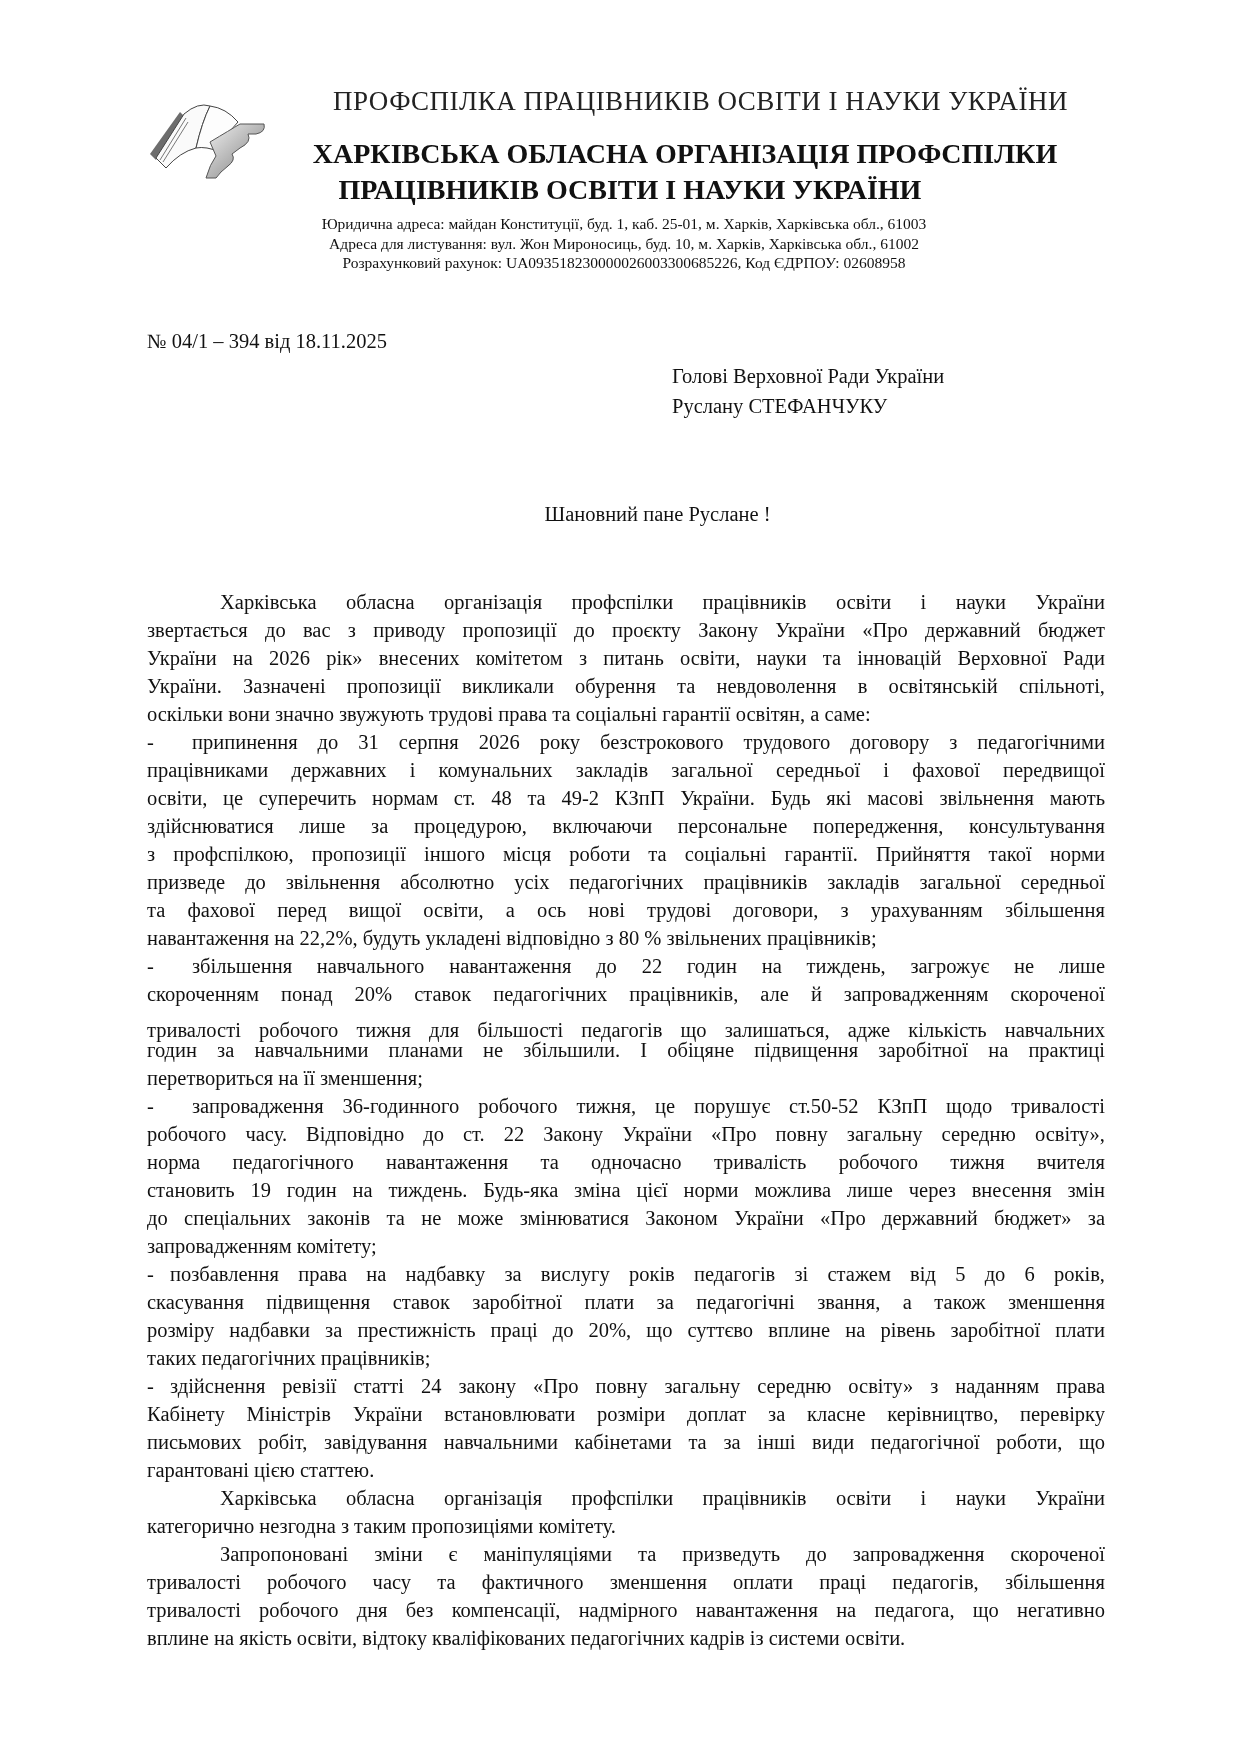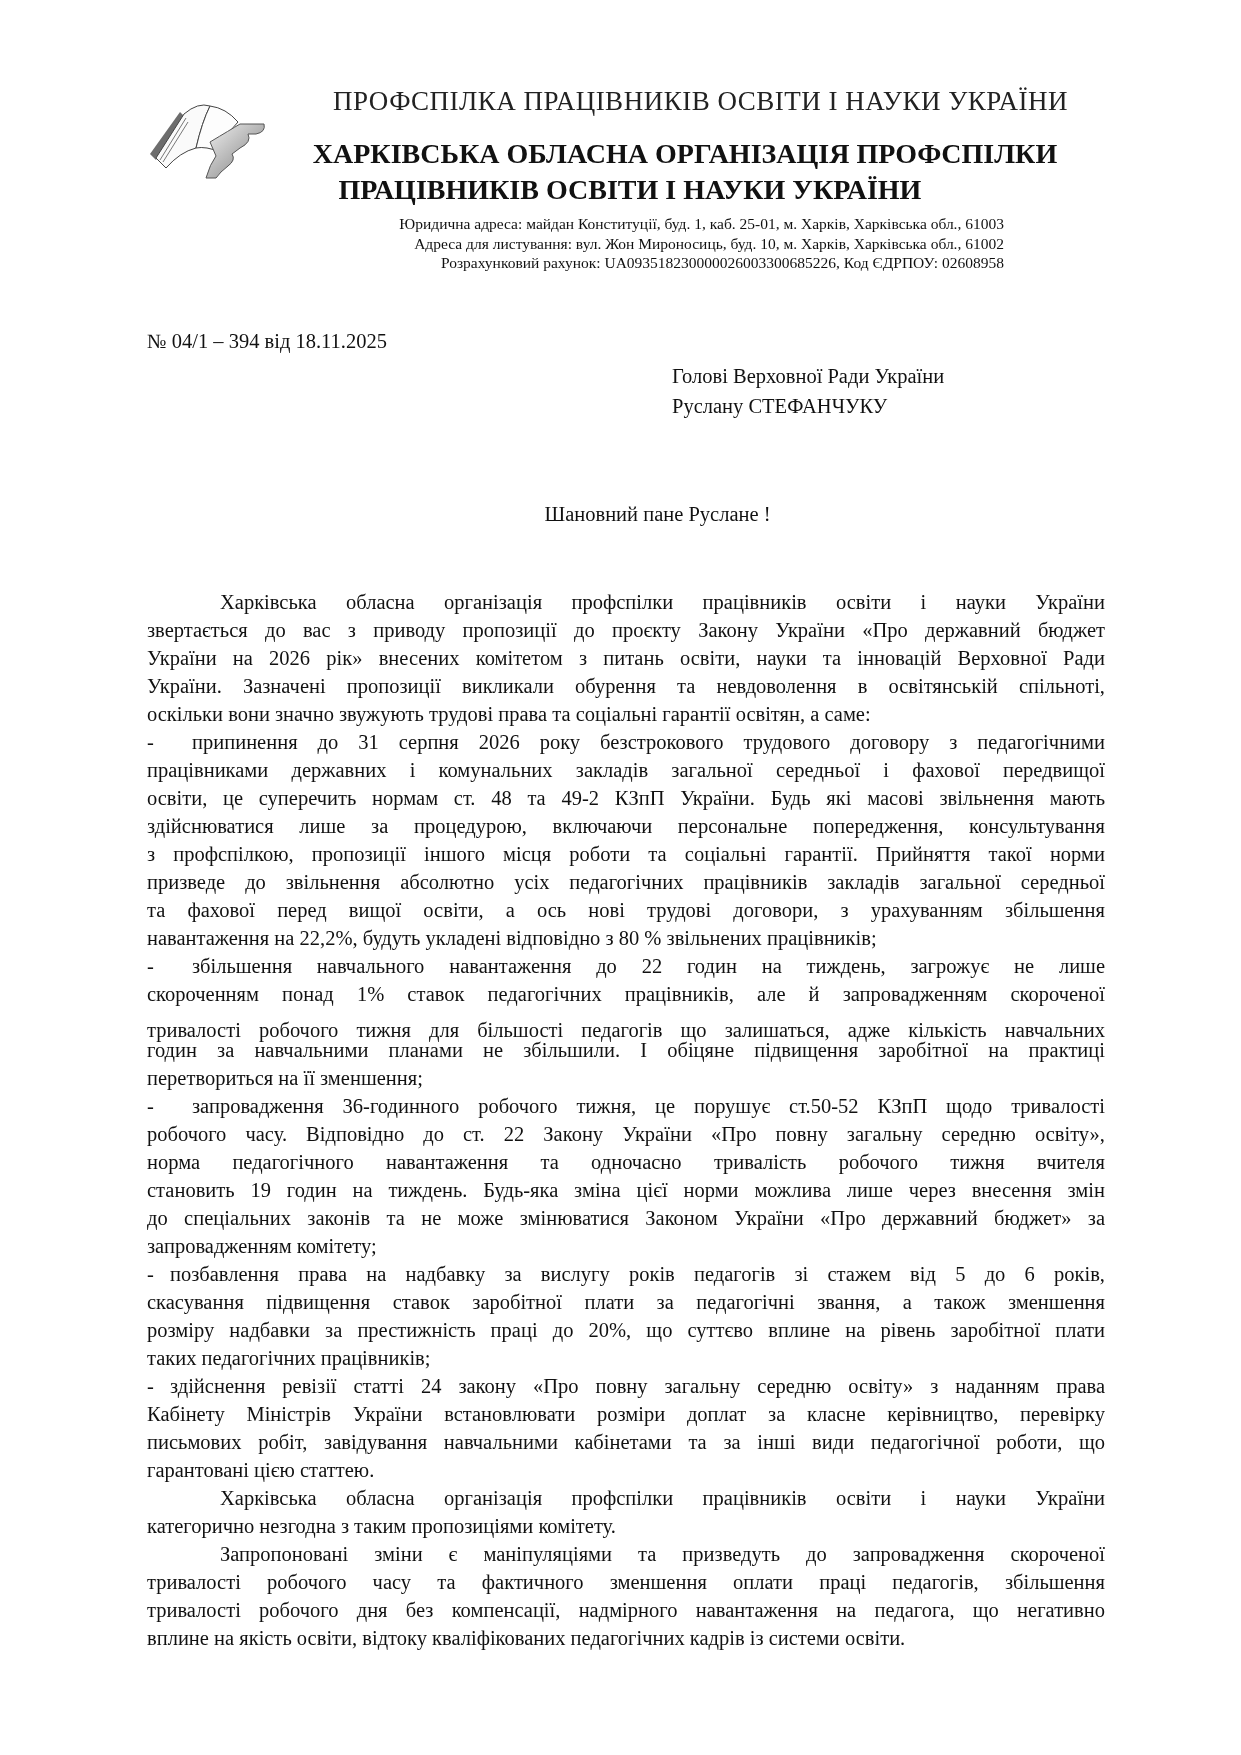--- a/index.html
+++ b/index.html
@@ -7,21 +7,21 @@
          font-family: "Liberation Serif", "DejaVu Serif", serif; color: #111; }
   .page { position: absolute; left: 0; top: 0; width: 1241px; height: 1755px; background: #fff; }
 
   .logo { position: absolute; left: 140px; top: 82px; width: 130px; height: 100px; }
 
   .hdr1 { position: absolute; left: 285px; top: 86px; width: 800px; font-size: 27px;
           letter-spacing: 0.5px; color: #222; white-space: nowrap; margin-left: 48px; }
   .hdr2 { position: absolute; left: 285px; top: 136px; width: 800px; text-align: center;
           font-size: 28px; font-weight: bold; line-height: 36px; white-space: nowrap; color: #111; }
   .hdr2 .l2 { display: block; margin-left: -110px; }
-  .addr { position: absolute; left: 284px; top: 214px; width: 720px; text-align: right;
+  .addr { position: absolute; left: 264px; top: 214px; width: 720px; text-align: center;
           font-size: 15.5px; line-height: 19.5px; color: #111; }
   .addr div { white-space: nowrap; }
 
   .refno { position: absolute; left: 147px; top: 330px; font-size: 20.5px; white-space: nowrap; }
   .addressee { position: absolute; left: 672px; top: 361px; font-size: 20.5px; line-height: 30px; white-space: nowrap; }
   .greeting { position: absolute; left: 0; width: 1241px; top: 503px; text-align: center;
               font-size: 20.5px; padding-left: 10px; box-sizing: border-box; margin-left: 32px; }
 
   .body { position: absolute; left: 147px; top: 560px; width: 958px; font-size: 20.5px; }
   .ln { position: absolute; left: 0; width: 958px; height: 26px; line-height: 26px;
@@ -82,21 +82,21 @@
     <div class="ln dash" style="top:140px"><span class="d">-</span><span>припинення до 31 серпня 2026 року безстрокового трудового договору з педагогічними</span></div>
     <div class="ln" style="top:168px">працівниками державних і комунальних закладів загальної середньої і фахової передвищої</div>
     <div class="ln" style="top:196px">освіти, це суперечить нормам ст. 48 та 49-2 КЗпП України. Будь які масові звільнення мають</div>
     <div class="ln" style="top:224px">здійснюватися лише за процедурою, включаючи персональне попередження, консультування</div>
     <div class="ln" style="top:252px">з профспілкою, пропозиції іншого місця роботи та соціальні гарантії. Прийняття такої норми</div>
     <div class="ln" style="top:280px">призведе до звільнення абсолютно усіх педагогічних працівників закладів загальної середньої</div>
     <div class="ln" style="top:308px">та фахової перед вищої освіти, а ось нові трудові договори, з урахуванням збільшення</div>
     <div class="ln last" style="top:336px">навантаження на 22,2%, будуть укладені відповідно з 80 % звільнених працівників;</div>
 
     <div class="ln dash" style="top:364px"><span class="d">-</span><span>збільшення навчального навантаження до 22 годин на тиждень, загрожує не лише</span></div>
-    <div class="ln" style="top:392px">скороченням понад 1% ставок педагогічних працівників, але й запровадженням скороченої</div>
+    <div class="ln" style="top:392px">скороченням понад 20% ставок педагогічних працівників, але й запровадженням скороченої</div>
     <div class="ln" style="top:428px">тривалості робочого тижня для більшості педагогів  що залишаться, адже кількість навчальних</div>
     <div class="ln" style="top:448px">годин за навчальними планами не збільшили.  І обіцяне підвищення заробітної на практиці</div>
     <div class="ln last" style="top:476px">перетвориться на її зменшення;</div>
 
     <div class="ln dash" style="top:504px"><span class="d">-</span><span>запровадження 36-годинного робочого тижня, це порушує ст.50-52 КЗпП щодо тривалості</span></div>
     <div class="ln" style="top:532px">робочого часу. Відповідно до ст. 22 Закону України «Про повну загальну середню освіту»,</div>
     <div class="ln" style="top:560px">норма педагогічного навантаження та одночасно тривалість робочого тижня вчителя</div>
     <div class="ln" style="top:588px">становить 19 годин на тиждень. Будь-яка зміна цієї норми можлива лише через внесення змін</div>
     <div class="ln" style="top:616px">до спеціальних законів та не може змінюватися Законом України «Про державний бюджет» за</div>
     <div class="ln last" style="top:644px">запровадженням комітету;</div>

